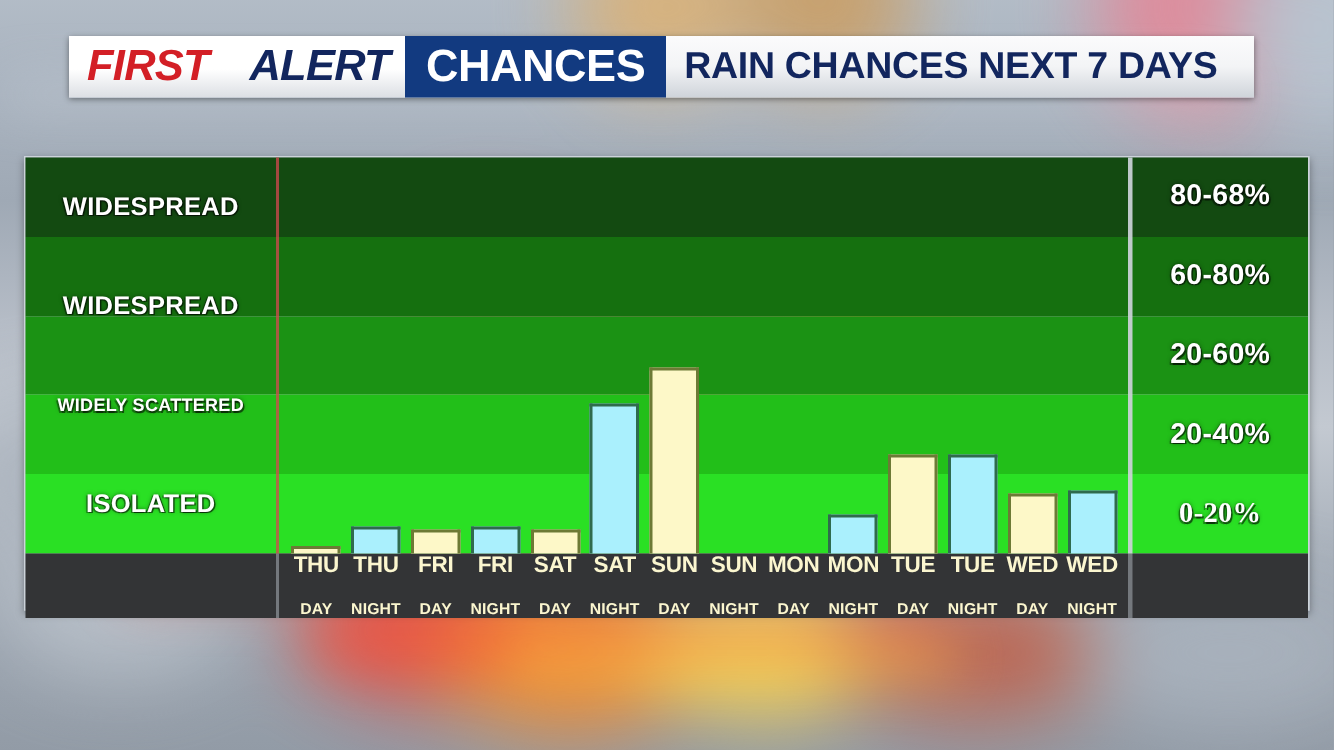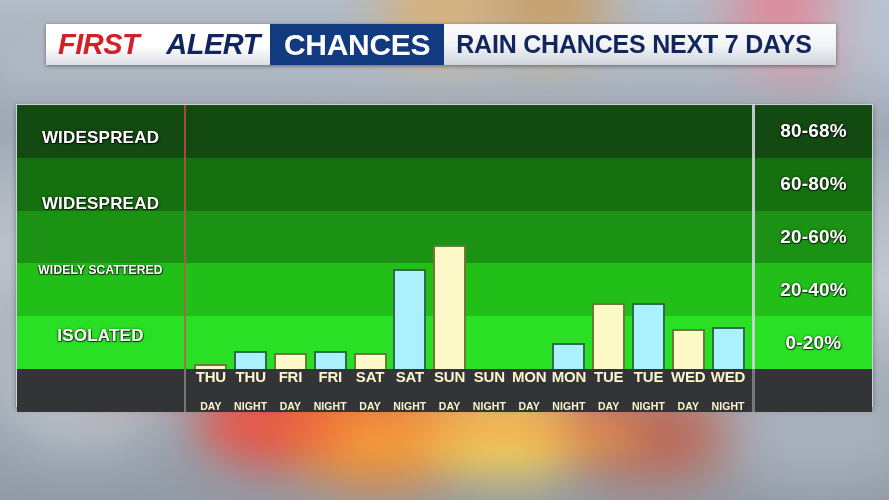--- a/index.html
+++ b/index.html
@@ -241,21 +241,21 @@
         <div class="bar-slot">
           <div class="bar night" title="WED NIGHT 16%" style="height: 42.24px;"></div>
         </div>
       </div>
 
     <div id="pct-col">
         <div class="pct-cell" style="background: transparent;">80-68%</div>
         <div class="pct-cell" style="background: transparent;">60-80%</div>
         <div class="pct-cell" style="background: transparent;">20-60%</div>
         <div class="pct-cell" style="background: transparent;">20-40%</div>
-        <div class="pct-cell" style="background: transparent;">0-20%</div>
+        <div class="pct-cell" style="background: transparent; font-family: Liberation Serif, serif;">0-20%</div>
       </div>
   </div>
 
   <div id="axis">
     <div id="axis-pad-left"></div>
     <div id="axis-labels">
         <div class="ax-slot">
           <div class="ax-day">THU</div>
           <div class="ax-part">DAY</div>
         </div>

